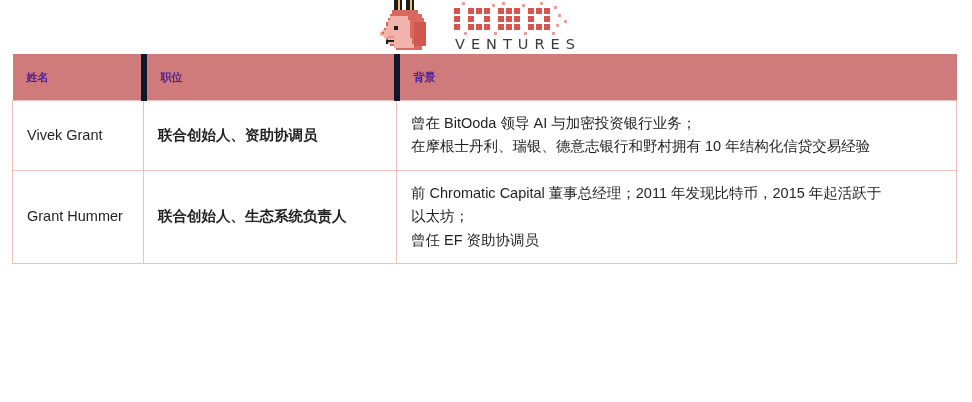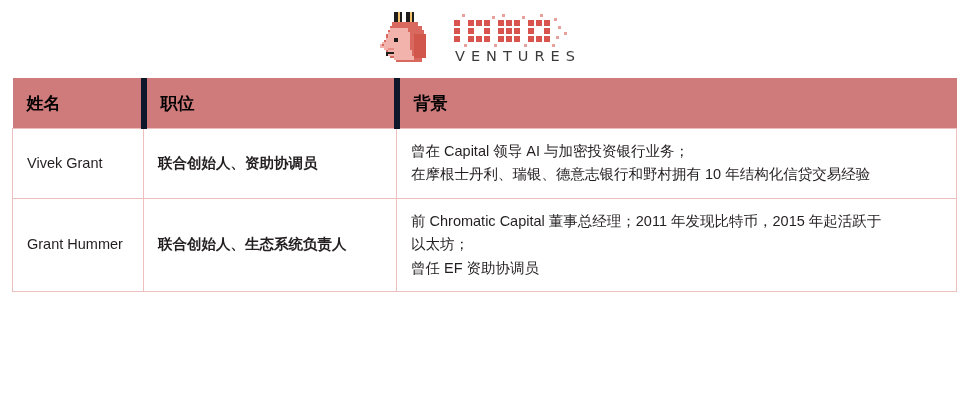--- a/index.html
+++ b/index.html
@@ -10,21 +10,21 @@
   body {
     width: 972px;
     height: 402px;
     overflow: hidden;
     font-family: "Liberation Sans", "DejaVu Sans", sans-serif;
     color: #231f20;
   }
 
   
   .logo-area {
-    height: 78px;
+    height: 54px;
     display: flex;
     align-items: center;
     justify-content: center;
     gap: 10px;
   }
   .logo-inner {
     display: flex;
     align-items: center;
     gap: 8px;
     transform: translateX(-2px);
@@ -64,22 +64,22 @@
     margin: 0 12px 0 12px;
     width: 944px;
   }
   table.team {
     border-collapse: collapse;
     width: 944px;
     table-layout: fixed;
   }
   table.team thead th {
     background: #cf7b7b;
-    color: #000000;
-    font-size: 17px;
+    color: #4c1d95;
+    font-size: 11px;
     font-weight: 700;
     text-align: left;
     padding: 14px 8px 13px 14px;
     height: 19px;
     vertical-align: middle;
     border: none;
   }
   table.team thead th.pos,
   table.team thead th.bg {
     border-left: 6px solid #0f172a;
@@ -218,21 +218,21 @@
         <th class="name">姓名</th>
         <th class="pos">职位</th>
         <th class="bg">背景</th>
       </tr>
     </thead>
     <tbody>
       <tr>
         <td class="name">Vivek Grant</td>
         <td class="pos">联合创始人、资助协调员</td>
         <td class="bg">
-          <span class="bg-line">曾在 Capital 领导 AI 与加密投资银行业务；</span>
+          <span class="bg-line">曾在 BitOoda 领导 AI 与加密投资银行业务；</span>
           <span class="bg-line">在摩根士丹利、瑞银、德意志银行和野村拥有 10 年结构化信贷交易经验</span>
         </td>
       </tr>
       <tr>
         <td class="name">Grant Hummer</td>
         <td class="pos">联合创始人、生态系统负责人</td>
         <td class="bg">
           <span class="bg-line">前 Chromatic Capital 董事总经理；2011 年发现比特币，2015 年起活跃于</span>
           <span class="bg-line">以太坊；</span>
           <span class="bg-line">曾任 EF 资助协调员</span>

